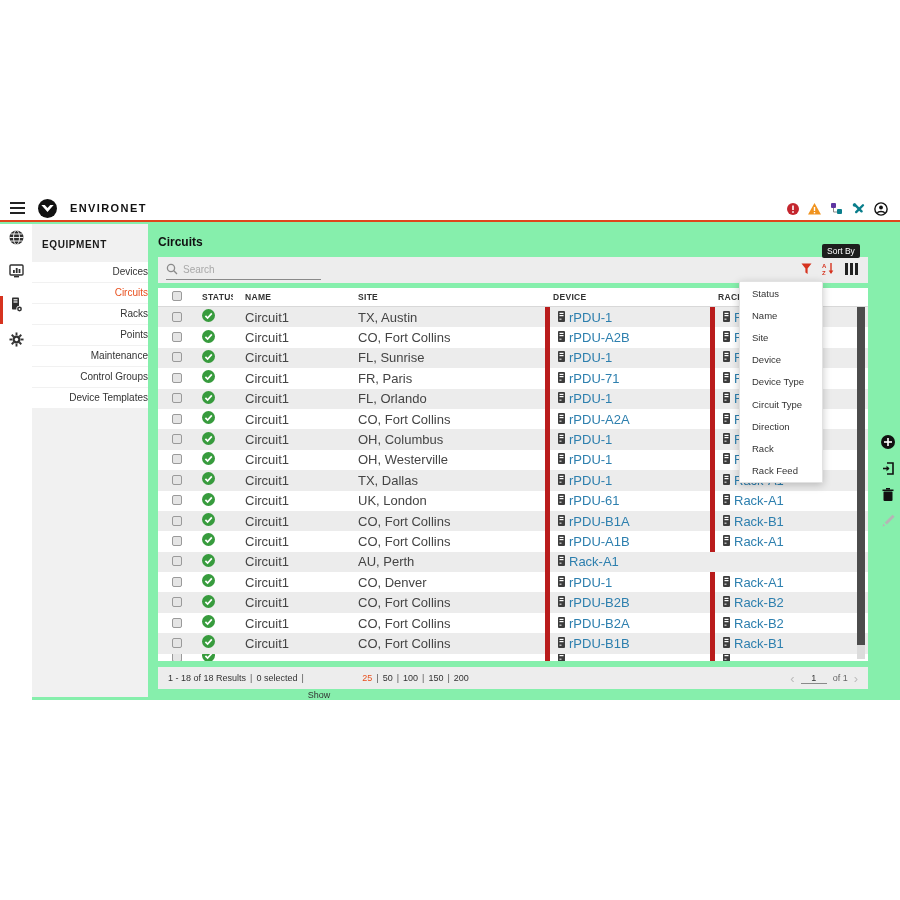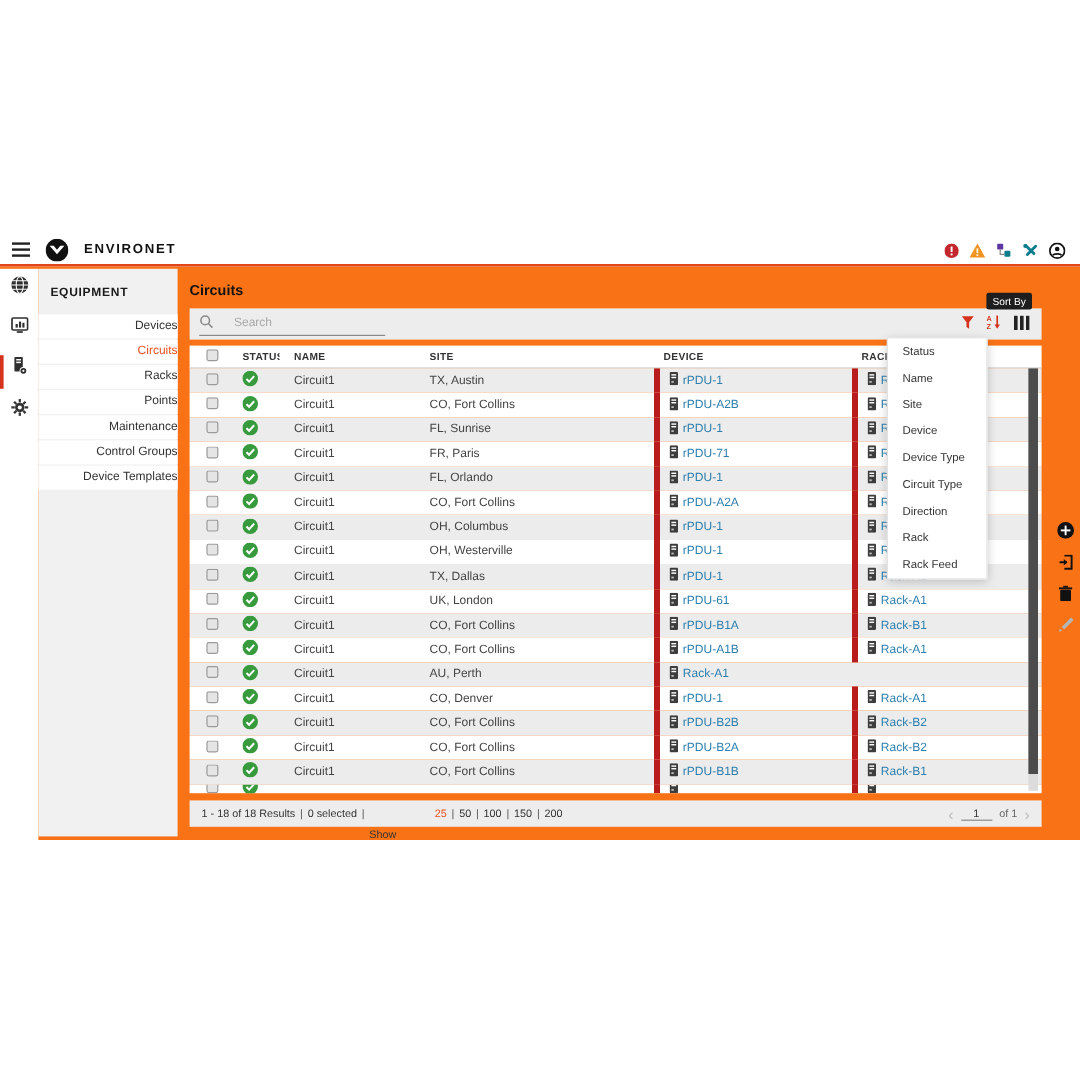--- a/index.html
+++ b/index.html
@@ -1,18 +1,18 @@
 <!DOCTYPE html>
 <html><head>
 <meta charset="utf-8">
 <style>
   * { margin:0; padding:0; box-sizing:border-box; }
   html,body { width:900px; height:900px; background:#fff; font-family:"Liberation Sans", sans-serif; position:relative; overflow:hidden; }
 
-  .app { position:absolute; top:195px; left:0; width:900px; height:505px; background:#f97316; }
+  .app { position:absolute; top:195px; left:0; width:900px; height:505px; background:#86efac; }
 
   
   .topbar { position:absolute; top:0; left:0; right:0; height:27px; background:#fff; border-bottom:2px solid #e0451c; }
   .hamburger { position:absolute; left:10px; top:7px; width:15px; cursor:pointer; }
   .hamburger span { display:block; height:2px; background:#222; margin-bottom:3px; }
   .logo { position:absolute; left:38px; top:4px; width:19px; height:19px; }
   .brand { position:absolute; left:70px; top:0; line-height:27px; font-size:11px; font-weight:bold; letter-spacing:1.4px; color:#111; }
   .top-icons { position:absolute; right:12px; top:7px; display:flex; align-items:center; gap:9px; }
   .top-icons svg { display:block; }
 
@@ -27,30 +27,30 @@
   .sb-header { padding:15px 0 12px 10px; font-size:10px; font-weight:bold; letter-spacing:.6px; color:#1a1a1a; }
   .sb-item { height:20px; line-height:20px; background:#fff; margin-bottom:1px; padding-left:9px; font-size:10px; font-weight:normal; color:#333; cursor:pointer;text-align:right; }
   .sb-item.active { color:#e8501e; }
 
   
   .main { position:absolute; top:29px; left:148px; width:722px; bottom:0; }
   .page-title { position:absolute; top:11px; left:10px; font-size:12px; font-weight:bold; color:#111; }
 
   .toolbar { position:absolute; top:33px; left:10px; right:2px; height:26px; background:#ededed; }
   .search-box { position:absolute; left:8px; top:3px; width:155px; height:20px; border-bottom:1px solid #8a8a8a; display:flex; align-items:center; }
-  .search-box input { flex:1; border:none; background:transparent; outline:none; font-size:10px; color:#333; padding-left:5px; font-family:"Liberation Sans",sans-serif;margin-left:12px; }
+  .search-box input { flex:1; border:none; background:transparent; outline:none; font-size:10px; color:#333; padding-left:5px; font-family:"Liberation Sans",sans-serif; }
   .search-box input::placeholder { color:#a8a8a8; }
   .tool-icons { position:absolute; right:10px; top:5px; display:flex; gap:10px; align-items:center; }
   .tool-icons svg { display:block; cursor:pointer; }
 
   
   .grid { display:grid; grid-template-columns:30px 45px 113px 199px 165px auto; align-items:center; }
   .thead { position:absolute; top:64px; left:10px; right:2px; height:19px; background:#fff; border-bottom:1px solid #d8d8d8; font-size:8.5px; font-weight:bold; color:#333; letter-spacing:.3px; }
   .tbody { position:absolute; top:83px; left:10px; right:2px; }
-  .trow { height:20.4px; background:#fff; font-size:10px; color:#444; }
+  .trow { height:20.4px; background:#fff; font-size:13px; color:#444; }
   .trow.alt { background:#ececec; }
   .cell { padding-left:12px; white-space:nowrap; overflow:hidden; }
   .c-cb { padding-left:14px; }
   .c-status { padding-left:14px; display:flex; align-items:center; }
   .c-dev, .c-rack { border-left:5px solid #b91c1c; padding-left:8px; display:flex; align-items:center; height:100%; gap:4px; }
   .thead .c-dev, .thead .c-rack { border-left:none; }
   .checkbox { display:inline-block; width:10px; height:10px; border:1px solid #9a9a9a; background:#e5e5e5; border-radius:2px; cursor:pointer; }
   .link { color:#2d7fae; text-decoration:none; cursor:pointer; }
   .partial-row { height:7px; overflow:hidden; }
 

